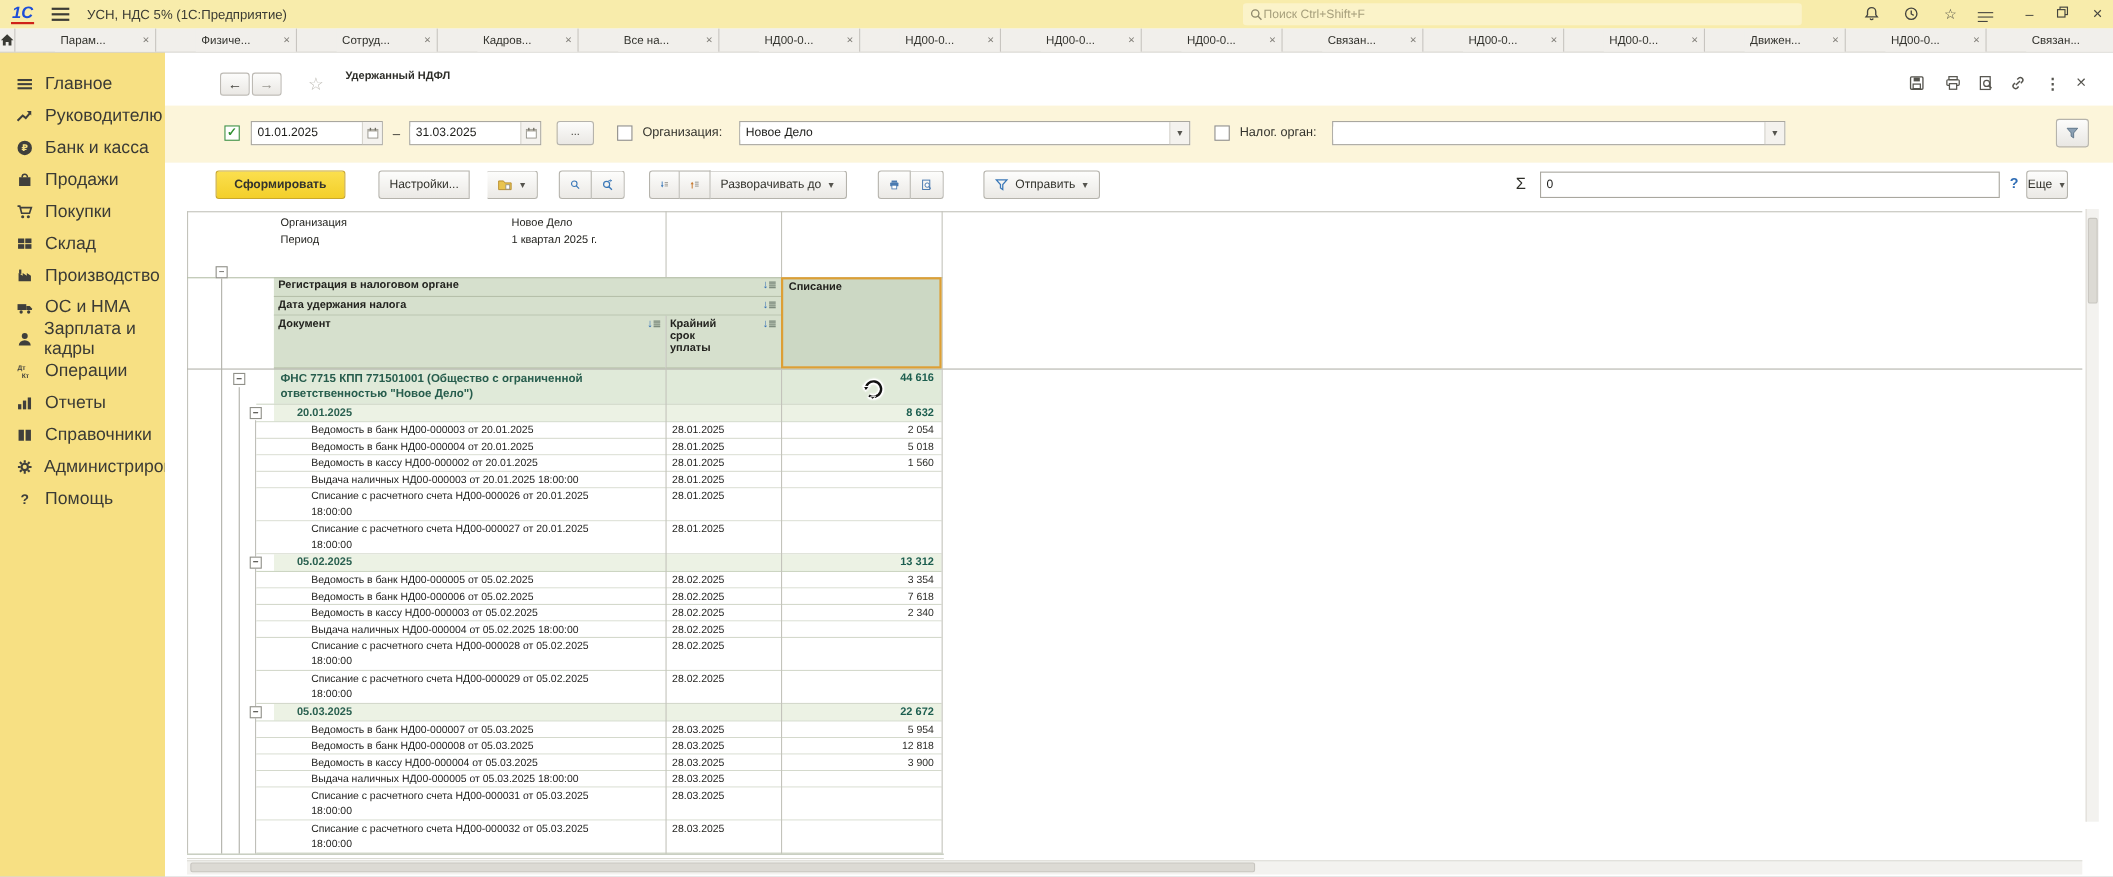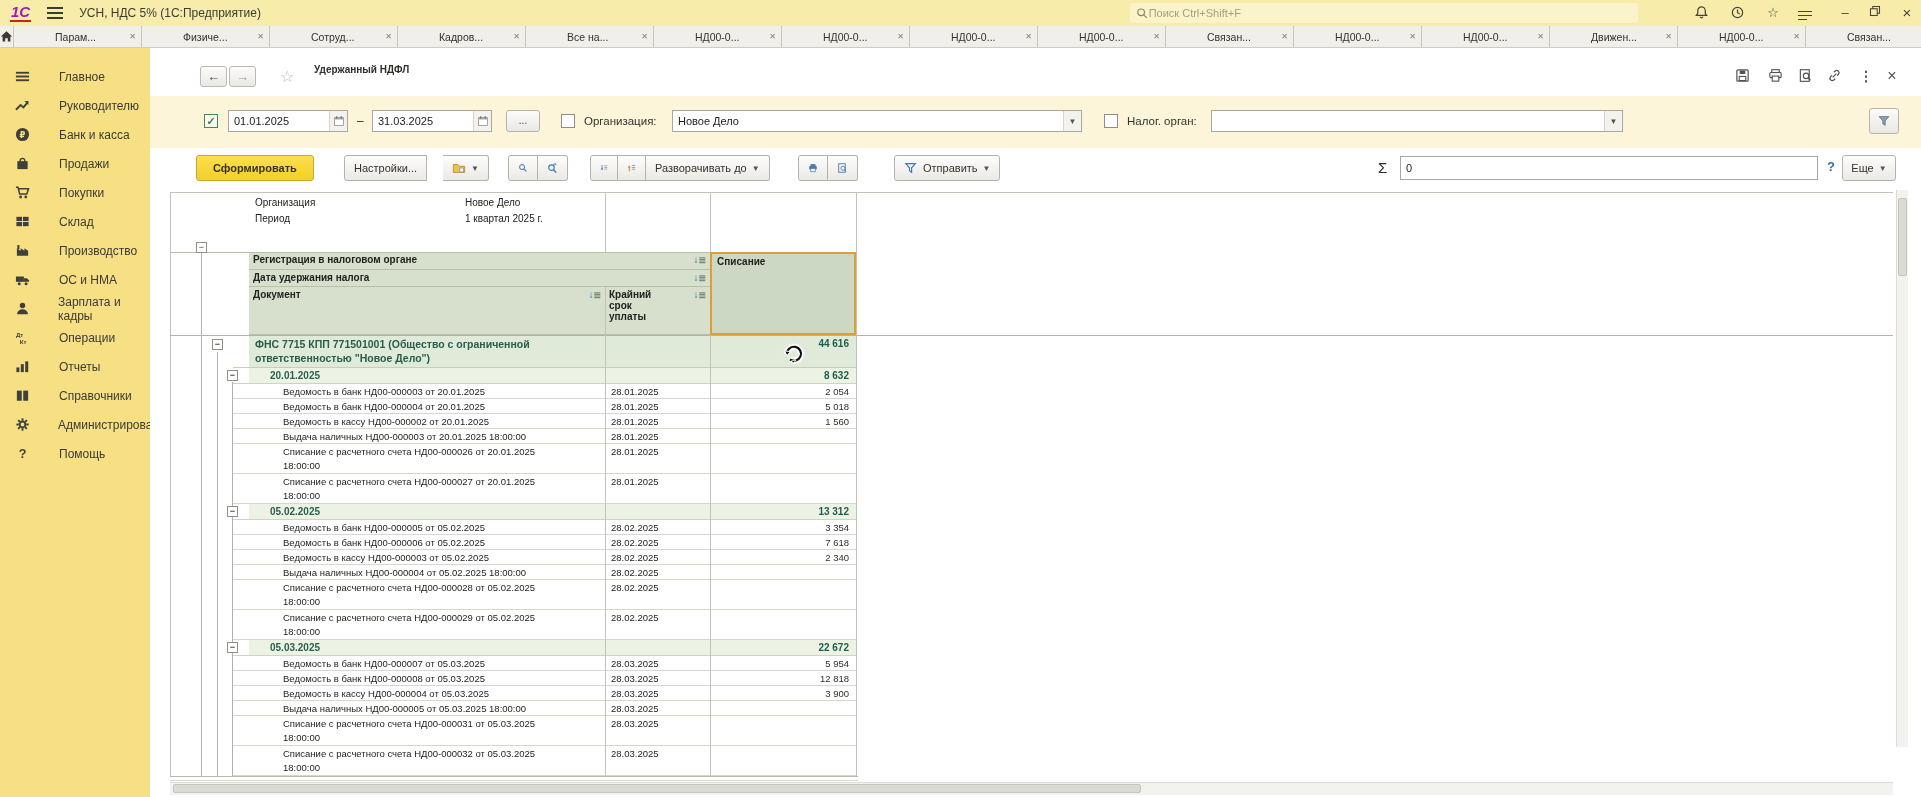--- a/index.html
+++ b/index.html
@@ -1,21 +1,21 @@
 <!DOCTYPE html>
 <html lang="ru"><head>
 <meta charset="utf-8">
 <style>
   * { margin:0; padding:0; box-sizing:border-box; }
   body { font-family:"Liberation Sans", sans-serif; background:#888; }
   .screen { position:relative; width:1921px; height:797px; background:#fff; overflow:hidden; font-family:"Liberation Sans",sans-serif; }
 
   
   .topbar { position:absolute; top:0; left:0; right:0; height:26px; background:#f8ecab; display:flex; align-items:center; }
-  .logo { margin-left:10px; color:#a21caf; font-weight:bold; font-style:italic; font-size:15px; border-bottom:2px solid #cf2218; line-height:15px; padding:0 1px 1px 1px; }
+  .logo { margin-left:10px; color:#1d4ed8; font-weight:bold; font-style:italic; font-size:15px; border-bottom:2px solid #cf2218; line-height:15px; padding:0 1px 1px 1px; }
   .hamburger { margin-left:16px; width:16px; cursor:pointer; }
   .hamburger div { height:2px; background:#3c3c36; margin:3px 0; }
   .win-title { margin-left:16px; font-size:12px; color:#3b3b34; }
   .search-box { position:absolute; left:1130px; top:3px; width:508px; height:20px; background:#fbf3c9; border-radius:3px; display:flex; align-items:center; padding:0 6px; }
   .search-box input { border:none; outline:none; background:transparent; font-size:11px; color:#6e6950; width:100%; font-family:"Liberation Sans",sans-serif; }
   .search-box input::placeholder { color:#a69f7c; }
   .tb-ico { position:absolute; top:5px; width:18px; height:16px; text-align:center; font-size:13px; color:#45453f; cursor:pointer; line-height:16px; }
   .sv-lines div { height:1.5px; background:#45453f; margin:2.5px 0; width:14px; }
 
   
@@ -25,21 +25,21 @@
   .tab .tab-label { flex:1; overflow:hidden; white-space:nowrap; }
   .tab .tab-close { font-size:8px; color:#807e78; margin-left:3px; }
   .tab.active { background:#fff; border-top:2px solid #2f9e44; height:23px; margin-bottom:-1px; }
   .tab-overflow { width:22px; display:flex; align-items:center; justify-content:center; font-size:9px; color:#55544e; cursor:pointer; }
 
   
   .sidebar { position:absolute; top:48px; left:0; width:150px; bottom:0; background:#f7e083; padding-top:14px; }
   .side-item { height:29px; display:flex; align-items:center; cursor:pointer; }
   .side-ico { width:16px; height:16px; margin-left:15px; color:#3f3f3c; }
   .side-ico svg { width:15px; height:15px; fill:#3f3f3c; }
-  .side-label { margin-left:28px; font-size:12px; color:#3a3a35; }
+  .side-label { margin-left:10px; font-size:16px; color:#3a3a35; }
 
   
   .content { position:absolute; top:48px; left:150px; right:0; bottom:0; background:#fff; }
 
   
   .rheader { position:absolute; top:0; left:0; right:0; height:48px; background:#fff; }
   .navbtn { position:absolute; top:18px; width:27px; height:21px; background:linear-gradient(#fcfcfb,#eae8e4); border:1px solid #bdbab4; border-radius:3px; font-size:13px; text-align:center; line-height:19px; cursor:pointer; }
   .fav-star { position:absolute; left:130px; top:19px; font-size:16px; color:#bcb9b2; cursor:pointer; }
   .rtitle { position:absolute; left:164px; top:16px; font-size:10px; font-weight:600; color:#2e2e29; }
   .rh-ico { position:absolute; top:20px; width:20px; height:18px; text-align:center; cursor:pointer; color:#55544e; font-size:14px; line-height:16px; }
@@ -521,21 +521,21 @@
       <span class="btn" style="left:744px">
         <svg width="14" height="14" viewBox="0 0 16 16" style="margin-right:5px">
             <path d="M2 3 h11 l-4.3 4.8 V13 l-2.4 -1.8 V7.8 z" fill="none" stroke="#3a78b8" stroke-width="1.3"></path>
           </svg>
         <span>Отправить</span>
           <span class="drop">▼</span>
       </span>
       <span class="sum-sigma" style="left:1228px">Σ</span>
       <input class="sum-input" style="left: 1250px;" value="0">
       <span class="help-q" style="left:1677px">?</span>
-      <span class="btn" style="left:1692px; width:54px">
+      <span class="btn" style="left:1692px; width:38px">
           <span>Еще</span>
           <span class="drop">▼</span>
         </span>
     </div>
 
     <div class="table-region">
 
       <div class="gline" style="left:0;top:0;width:1723px;height:1px"></div>
       <div class="gline" style="left:0;top:0;width:1px;height:584px"></div>
       <div class="gline green" style="left:0;top:60px;width:687px;height:1px"></div>

